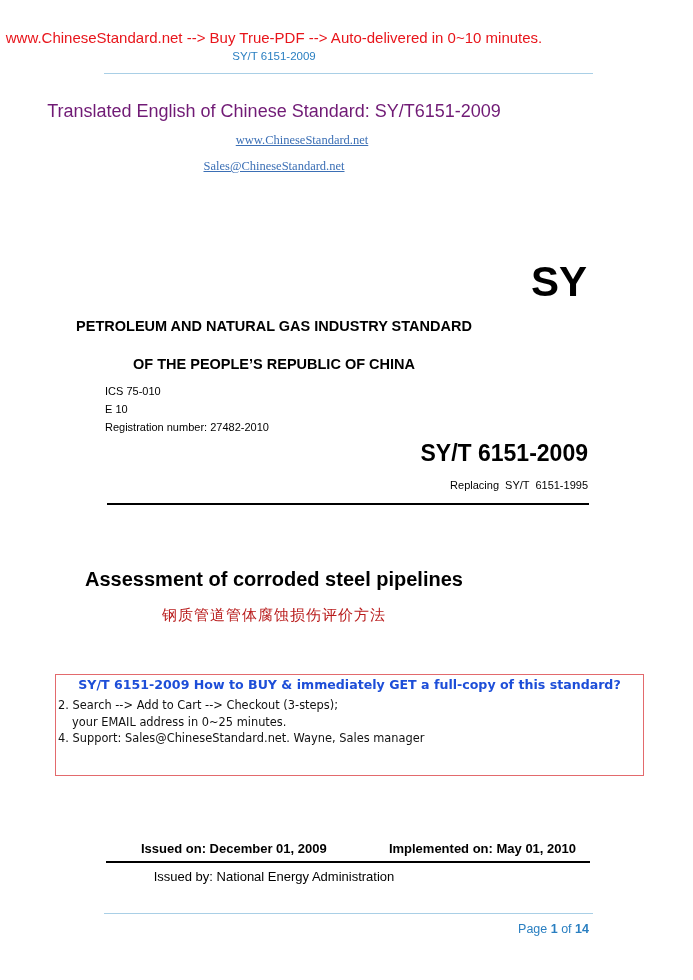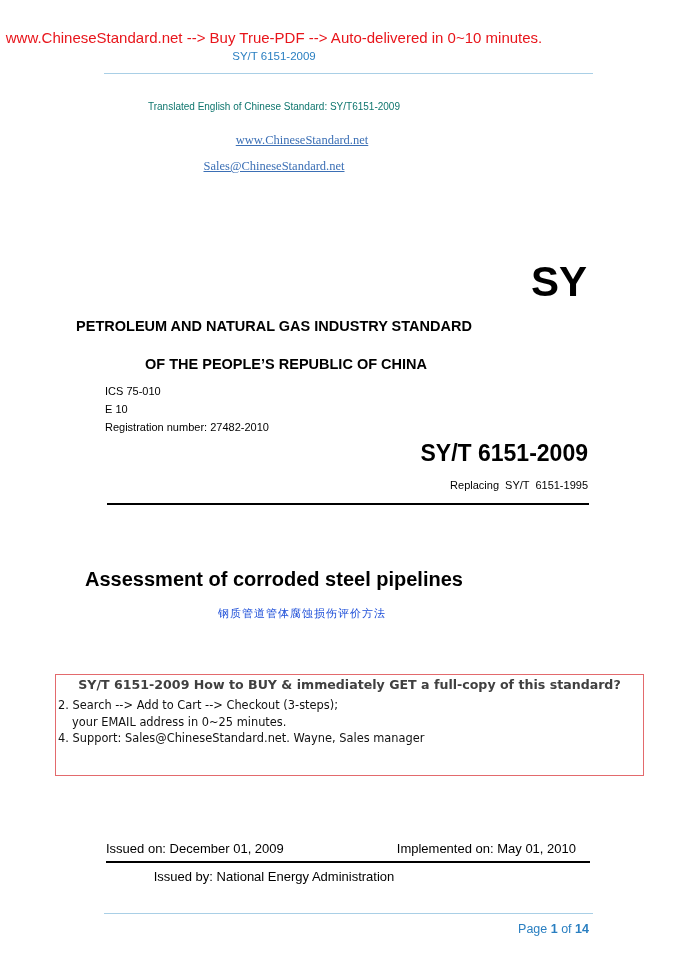--- a/index.html
+++ b/index.html
@@ -3,37 +3,37 @@
 <meta charset="utf-8">
 <style>
   html, body { margin: 0; padding: 0; background: #ffffff; }
   body { width: 693px; height: 980px; position: relative; overflow: hidden;
          font-family: "Liberation Sans", sans-serif; color: #000; }
   .abs { position: absolute; }
   .center { left: 0; width: 548px; text-align: center; }
   .promo { top: 29px; font-size: 15px; color: #e8151b; }
   .hdr-code { top: 50px; font-size: 11.5px; color: #2a7fc1; }
   .hline-blue { height: 1px; background: #a9cfe6; }
-  .translated { top: 101px; font-size: 10px; color: #0f766e; }
+  .translated { top: 101px; font-size: 18px; color: #701a75; }
   .link { font-family: "Liberation Serif", serif; font-size: 12.5px; color: #3b6fb5; text-decoration: underline; }
   .sy { right: 106px; top: 258px; font-size: 42px; font-weight: bold; }
   .industry { top: 318px; font-size: 14.5px; font-weight: bold; }
   .meta { left: 105px; font-size: 11px; }
   .code-big { right: 105px; top: 440px; font-size: 23px; font-weight: bold; }
   .replacing { right: 105px; top: 479px; font-size: 11px; word-spacing: 3px; }
   .rule-black { height: 2px; background: #000; }
   .title { top: 568px; font-size: 20px; font-weight: bold; }
-  .title-cn { top: 606px; font-size: 11px; font-family: "DejaVu Sans", sans-serif; color: #1d4ed8; letter-spacing: 1px; padding-left: 28px; }
+  .title-cn { top: 606px; font-size: 15px; font-family: "DejaVu Sans", sans-serif; color: #b91c1c; letter-spacing: 1px; }
   .buybox { left: 55px; top: 674px; width: 589px; height: 102px; border: 1.5px solid #e36a6d; box-sizing: border-box; }
   .buy-title { position: absolute; left: 0; top: 2px; width: 100%; text-align: center; font-family: "DejaVu Sans", sans-serif;
-               font-size: 12.6px; font-weight: bold; color: #404040; }
+               font-size: 12.6px; font-weight: bold; color: #1d4ed8; }
   .buy-list { position: absolute; left: 2px; top: 22px; font-family: "DejaVu Sans", sans-serif; font-size: 11.4px; line-height: 16.5px; color: #111; }
   .buy-list .li { white-space: nowrap; }
   .buy-list .indent { padding-left: 14px; }
-  .issued-row { top: 841px; font-size: 13px; font-weight: normal; }
+  .issued-row { top: 841px; font-size: 13px; font-weight: bold; margin-left: 35px; }
   .issued-by { top: 869px; font-size: 13px; font-weight: normal; }
   .page { right: 104px; top: 922px; font-size: 12.5px; color: #2a7fc1; }
   .page b { font-weight: bold; }
 </style>
 </head>
 <body>
 
 <div class="abs center promo">www.ChineseStandard.net --&gt; Buy True-PDF --&gt; Auto-delivered in 0~10 minutes.</div>
 <div class="abs center hdr-code">SY/T 6151-2009</div>
 <div class="abs hline-blue" style="left:104px; top:73px; width:489px;"></div>
@@ -41,21 +41,21 @@
 <div class="abs center translated">Translated English of Chinese Standard: SY/T6151-2009</div>
 <div class="abs center" style="top:130px;padding-left:28px;">
   <span class="link">www.ChineseStandard.net</span>
 </div>
 <div class="abs center" style="top:156px;">
   <span class="link">Sales@ChineseStandard.net</span>
 </div>
 
 <div class="abs sy">SY</div>
 <div class="abs center industry">PETROLEUM AND NATURAL GAS INDUSTRY STANDARD</div>
-<div class="abs center industry" style="top:356px;padding-left:12px;">OF THE PEOPLE’S REPUBLIC OF CHINA</div>
+<div class="abs center industry" style="top:356px;">OF THE PEOPLE’S REPUBLIC OF CHINA</div>
 
 <div class="abs meta" style="top:385px;">ICS 75-010</div>
 <div class="abs meta" style="top:403px;">E 10</div>
 <div class="abs meta" style="top:421px;">Registration number: 27482-2010</div>
 
 <div class="abs code-big">SY/T 6151-2009</div>
 <div class="abs replacing">Replacing SY/T 6151-1995</div>
 <div class="abs rule-black" style="left:107px; top:503px; width:482px;"></div>
 
 <div class="abs center title">Assessment of corroded steel pipelines</div>

